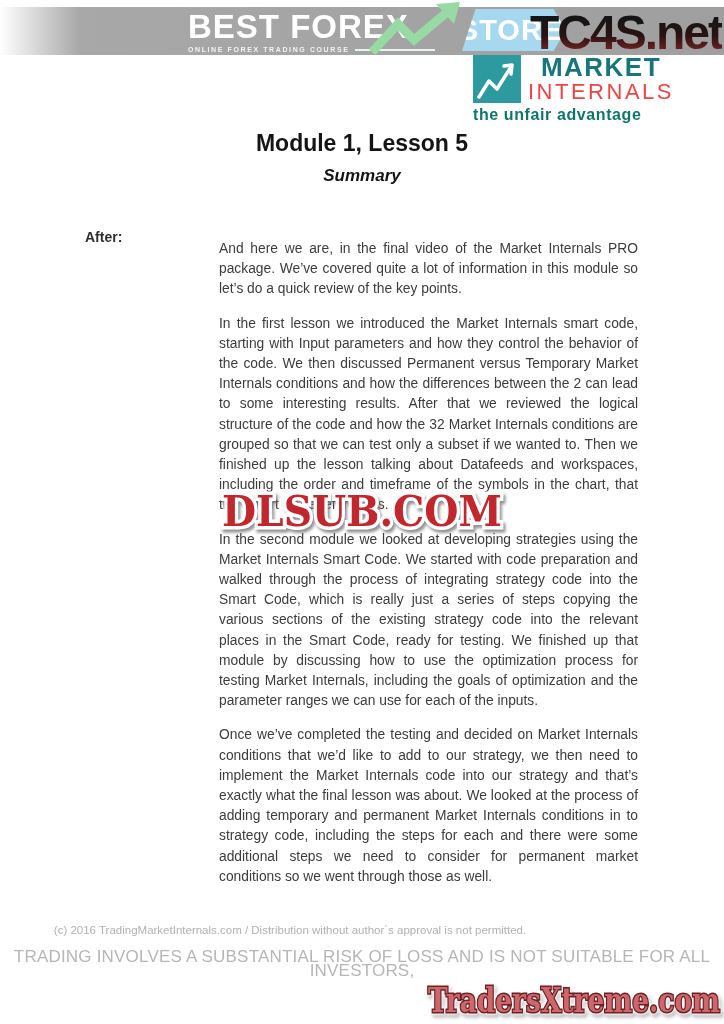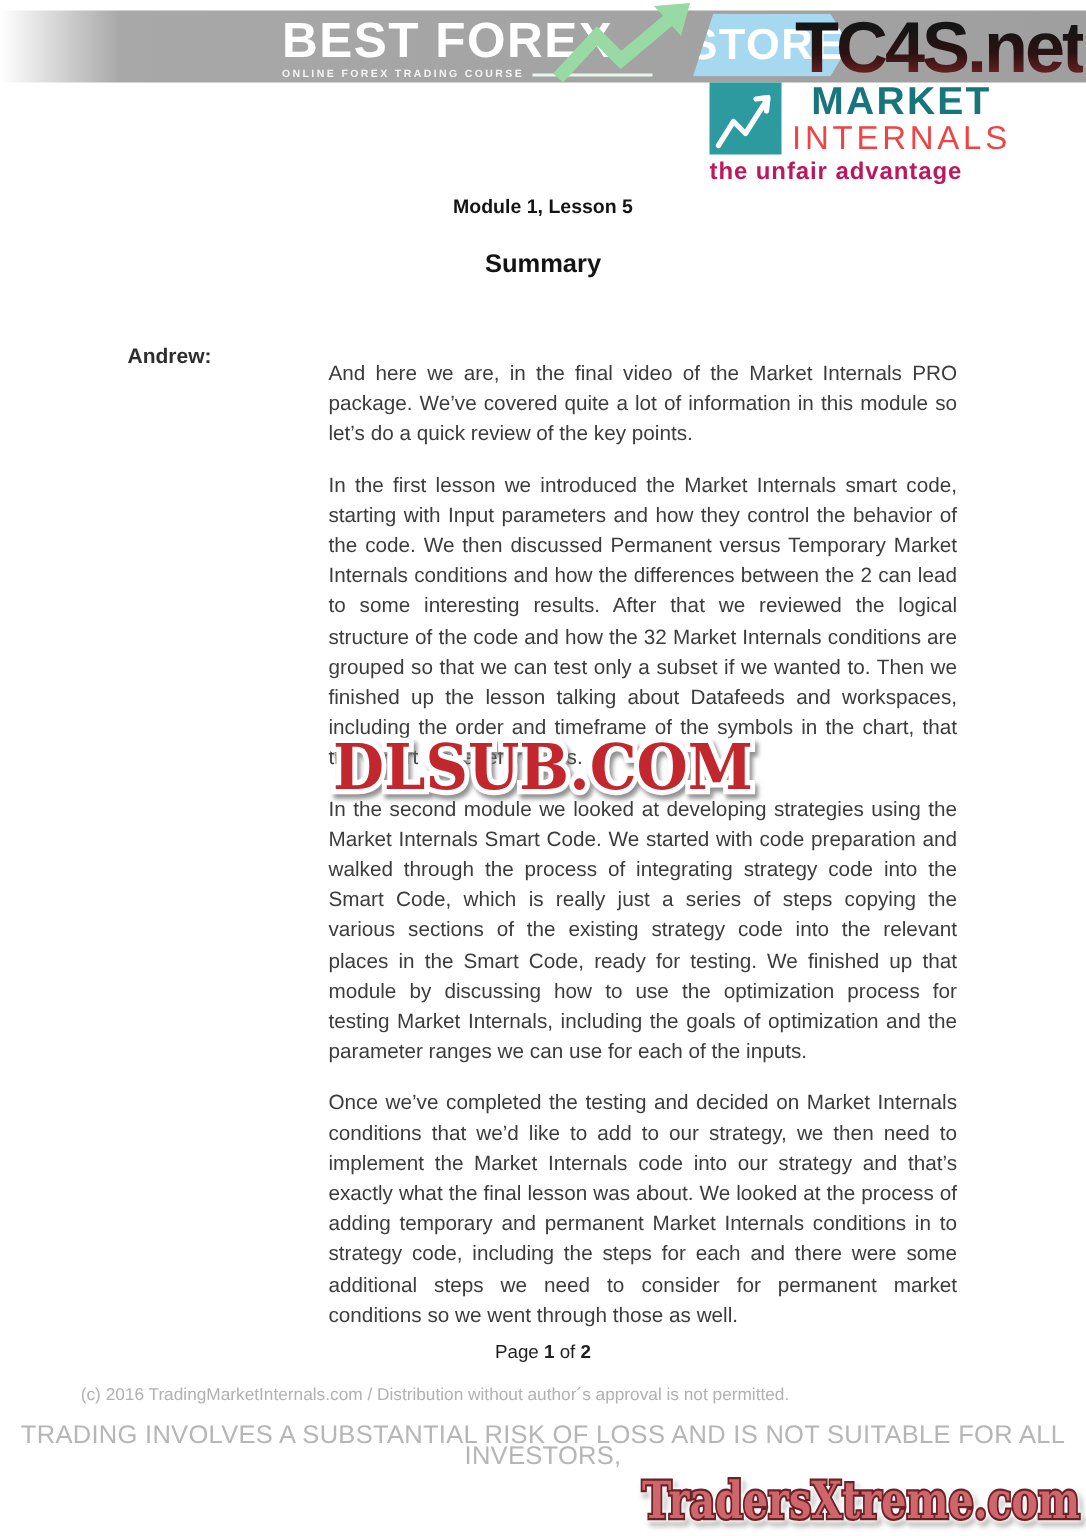--- a/index.html
+++ b/index.html
@@ -40,30 +40,30 @@
     margin-left:36px;
   }
 
   
   .mi-logo { position:absolute; left:473px; top:55px; }
   .mi-row { display:flex; align-items:flex-start; }
   .mi-square { width:48px; height:48px; background:#2d9aa0; flex:0 0 auto; }
   .mi-words { margin-left:7px; }
   .mi-market { font-size:26px; font-weight:bold; color:#16767c; letter-spacing:1.5px; line-height:25px;text-align:center; }
   .mi-internals { font-size:22px; font-weight:400; color:#ef4444; letter-spacing:2.5px; line-height:23px; }
-  .mi-tagline { margin-top:3px; font-size:16px; font-weight:600; color:#be185d; letter-spacing:0.6px; }
+  .mi-tagline { margin-top:3px; font-size:16px; font-weight:600; color:#0f766e; letter-spacing:0.6px; }
 
   
   .doc-title {
     position:absolute; left:0; top:130px; width:724px; text-align:center;
-    font-size:13px; font-weight:bold; color:#141414;
+    font-size:23px; font-weight:bold; color:#141414;
   }
   .doc-subtitle {
     position:absolute; left:0; top:166px; width:724px; text-align:center;
-    font-size:17px; font-weight:bold; color:#141414;
+    font-size:17px; font-weight:bold; color:#141414;font-style:italic;
   }
   .transcript { position:absolute; left:85px; top:229px; width:553px; display:flex; }
   .speaker { width:134px; flex:0 0 auto; font-size:14px; font-weight:bold; color:#2e2e2e; }
   .paragraphs { width:419px;margin-top:10px; }
   .paragraphs p {
     font-size:13.8px; line-height:20.2px; color:#3c3c3c;
     text-align:justify; margin-bottom:14px;
   }
 
   
@@ -124,39 +124,33 @@
         <div class="mi-internals">INTERNALS</div>
       </div>
     </div>
     <div class="mi-tagline">the unfair advantage</div>
   </div>
 
   <div class="doc-title">Module 1, Lesson 5</div>
   <div class="doc-subtitle">Summary</div>
 
   <div class="transcript">
-    <div class="speaker">Andrew:</div>
+    <div class="speaker">After:</div>
     <div class="paragraphs">
       <p>And here we are, in the final video of the Market Internals PRO package. We’ve covered quite a lot of information in this module so let’s do a quick review of the key points.</p>
       <p>In the first lesson we introduced the Market Internals smart code, starting with Input parameters and how they control the behavior of the code. We then discussed Permanent versus Temporary Market Internals conditions and how the differences between the 2 can lead to some interesting results. After that we reviewed the logical structure of the code and how the 32 Market Internals conditions are grouped so that we can test only a subset if we wanted to. Then we finished up the lesson talking about Datafeeds and workspaces, including the order and timeframe of the symbols in the chart, that the Smart Code references.</p>
       <p>In the second module we looked at developing strategies using the Market Internals Smart Code. We started with code preparation and walked through the process of integrating strategy code into the Smart Code, which is really just a series of steps copying the various sections of the existing strategy code into the relevant places in the Smart Code, ready for testing. We finished up that module by discussing how to use the optimization process for testing Market Internals, including the goals of optimization and the parameter ranges we can use for each of the inputs.</p>
       <p>Once we’ve completed the testing and decided on Market Internals conditions that we’d like to add to our strategy, we then need to implement the Market Internals code into our strategy and that’s exactly what the final lesson was about. We looked at the process of adding temporary and permanent Market Internals conditions in to strategy code, including the steps for each and there were some additional steps we need to consider for permanent market conditions so we went through those as well.</p>
     </div>
   </div>
 
   <svg class="wm-center" width="300" height="58" viewBox="0 0 300 58">
     <text x="150" y="44" text-anchor="middle" textLength="280" lengthAdjust="spacingAndGlyphs" font-family="DejaVu Serif, serif" font-size="42" font-weight="bold" fill="#c1272d" stroke="#ffffff" stroke-width="7" paint-order="stroke" style="filter:drop-shadow(2px 3px 1.5px rgba(110,110,110,0.75));">DLSUB.COM</text>
   </svg>
 
-  <div class="page-num">
-    <span>Page</span>
-    <b>1</b>
-    <span>of</span>
-    <b>2</b>
-  </div>
 
   <div class="copyright">(c) 2016 TradingMarketInternals.com / Distribution without author´s approval is not permitted.</div>
 
   <div class="disclaimer">
     <div>TRADING INVOLVES A SUBSTANTIAL RISK OF LOSS AND IS NOT SUITABLE FOR ALL INVESTORS,</div>
   </div>
 
   <svg class="wm-bottom" width="300" height="48" viewBox="0 0 300 48">
     <text x="150" y="36" text-anchor="middle" textLength="292" lengthAdjust="spacingAndGlyphs" font-family="DejaVu Serif, serif" font-size="34" font-weight="bold" fill="#ce666b" stroke="#6b2125" stroke-width="3" paint-order="stroke" style="filter:drop-shadow(0 0 1.5px #ffffff) drop-shadow(0 0 1.5px #ffffff) drop-shadow(2px 3px 1px rgba(150,150,150,0.6));">TradersXtreme.com</text>
   </svg>

